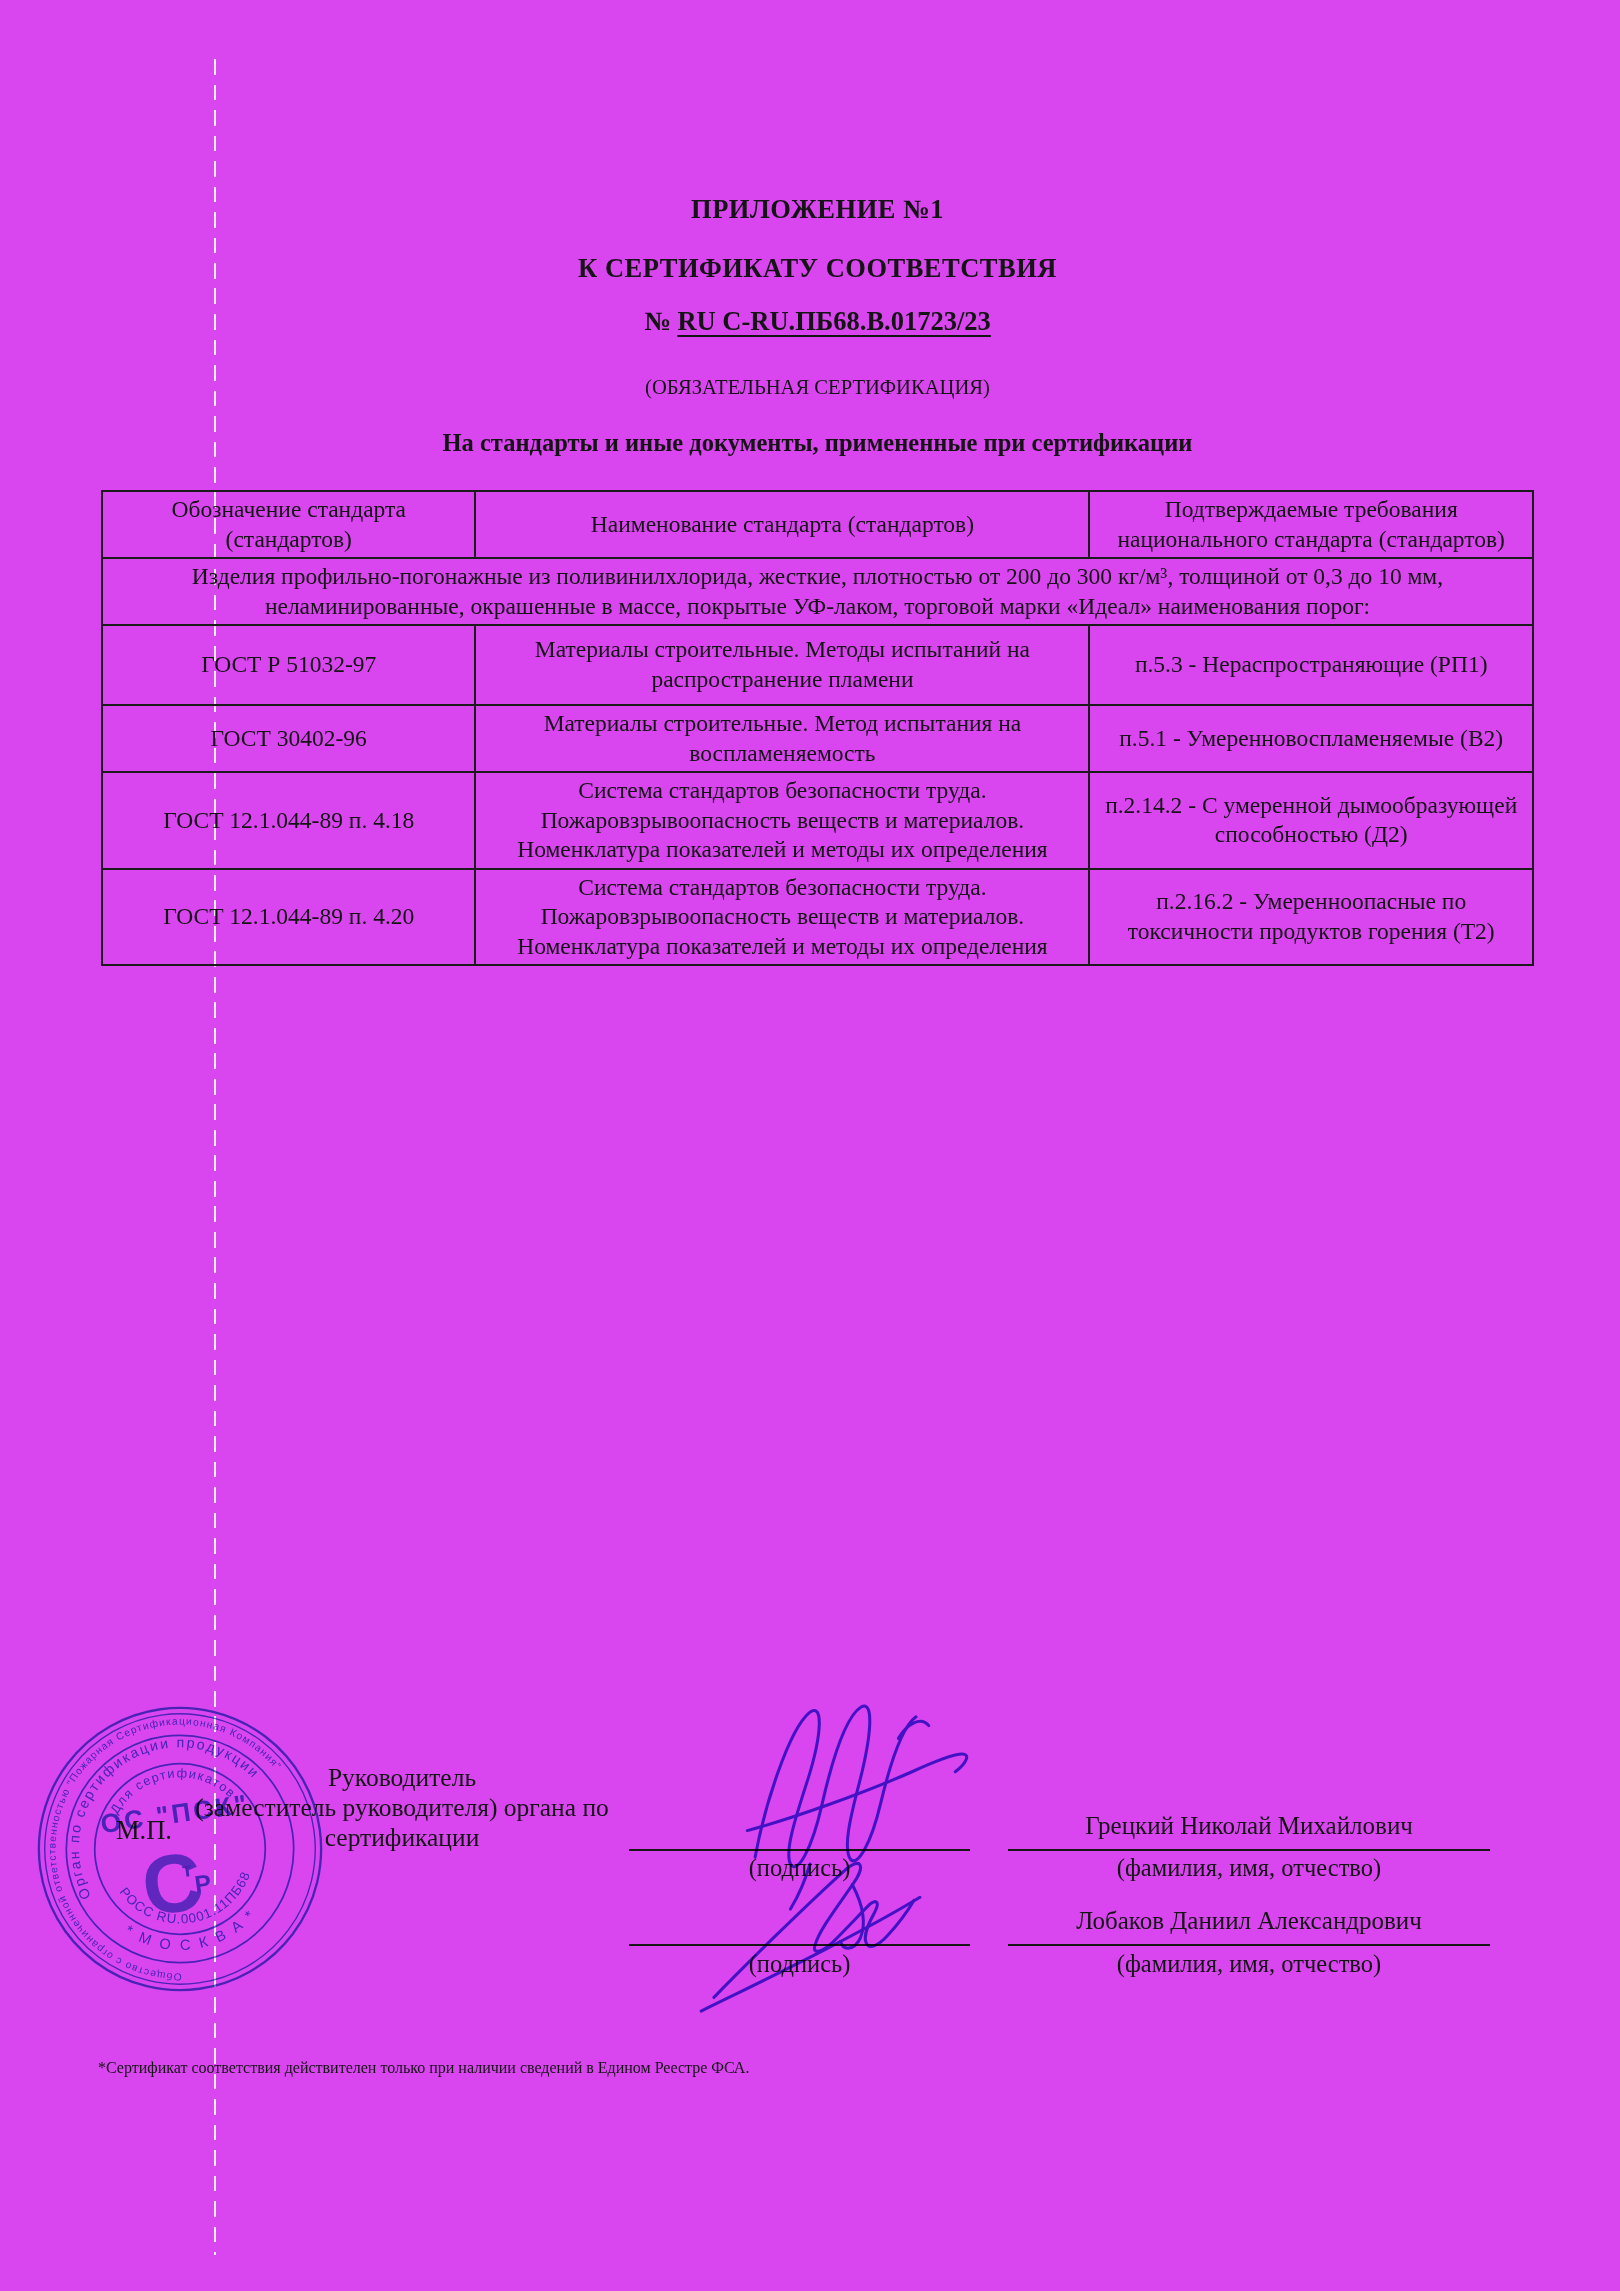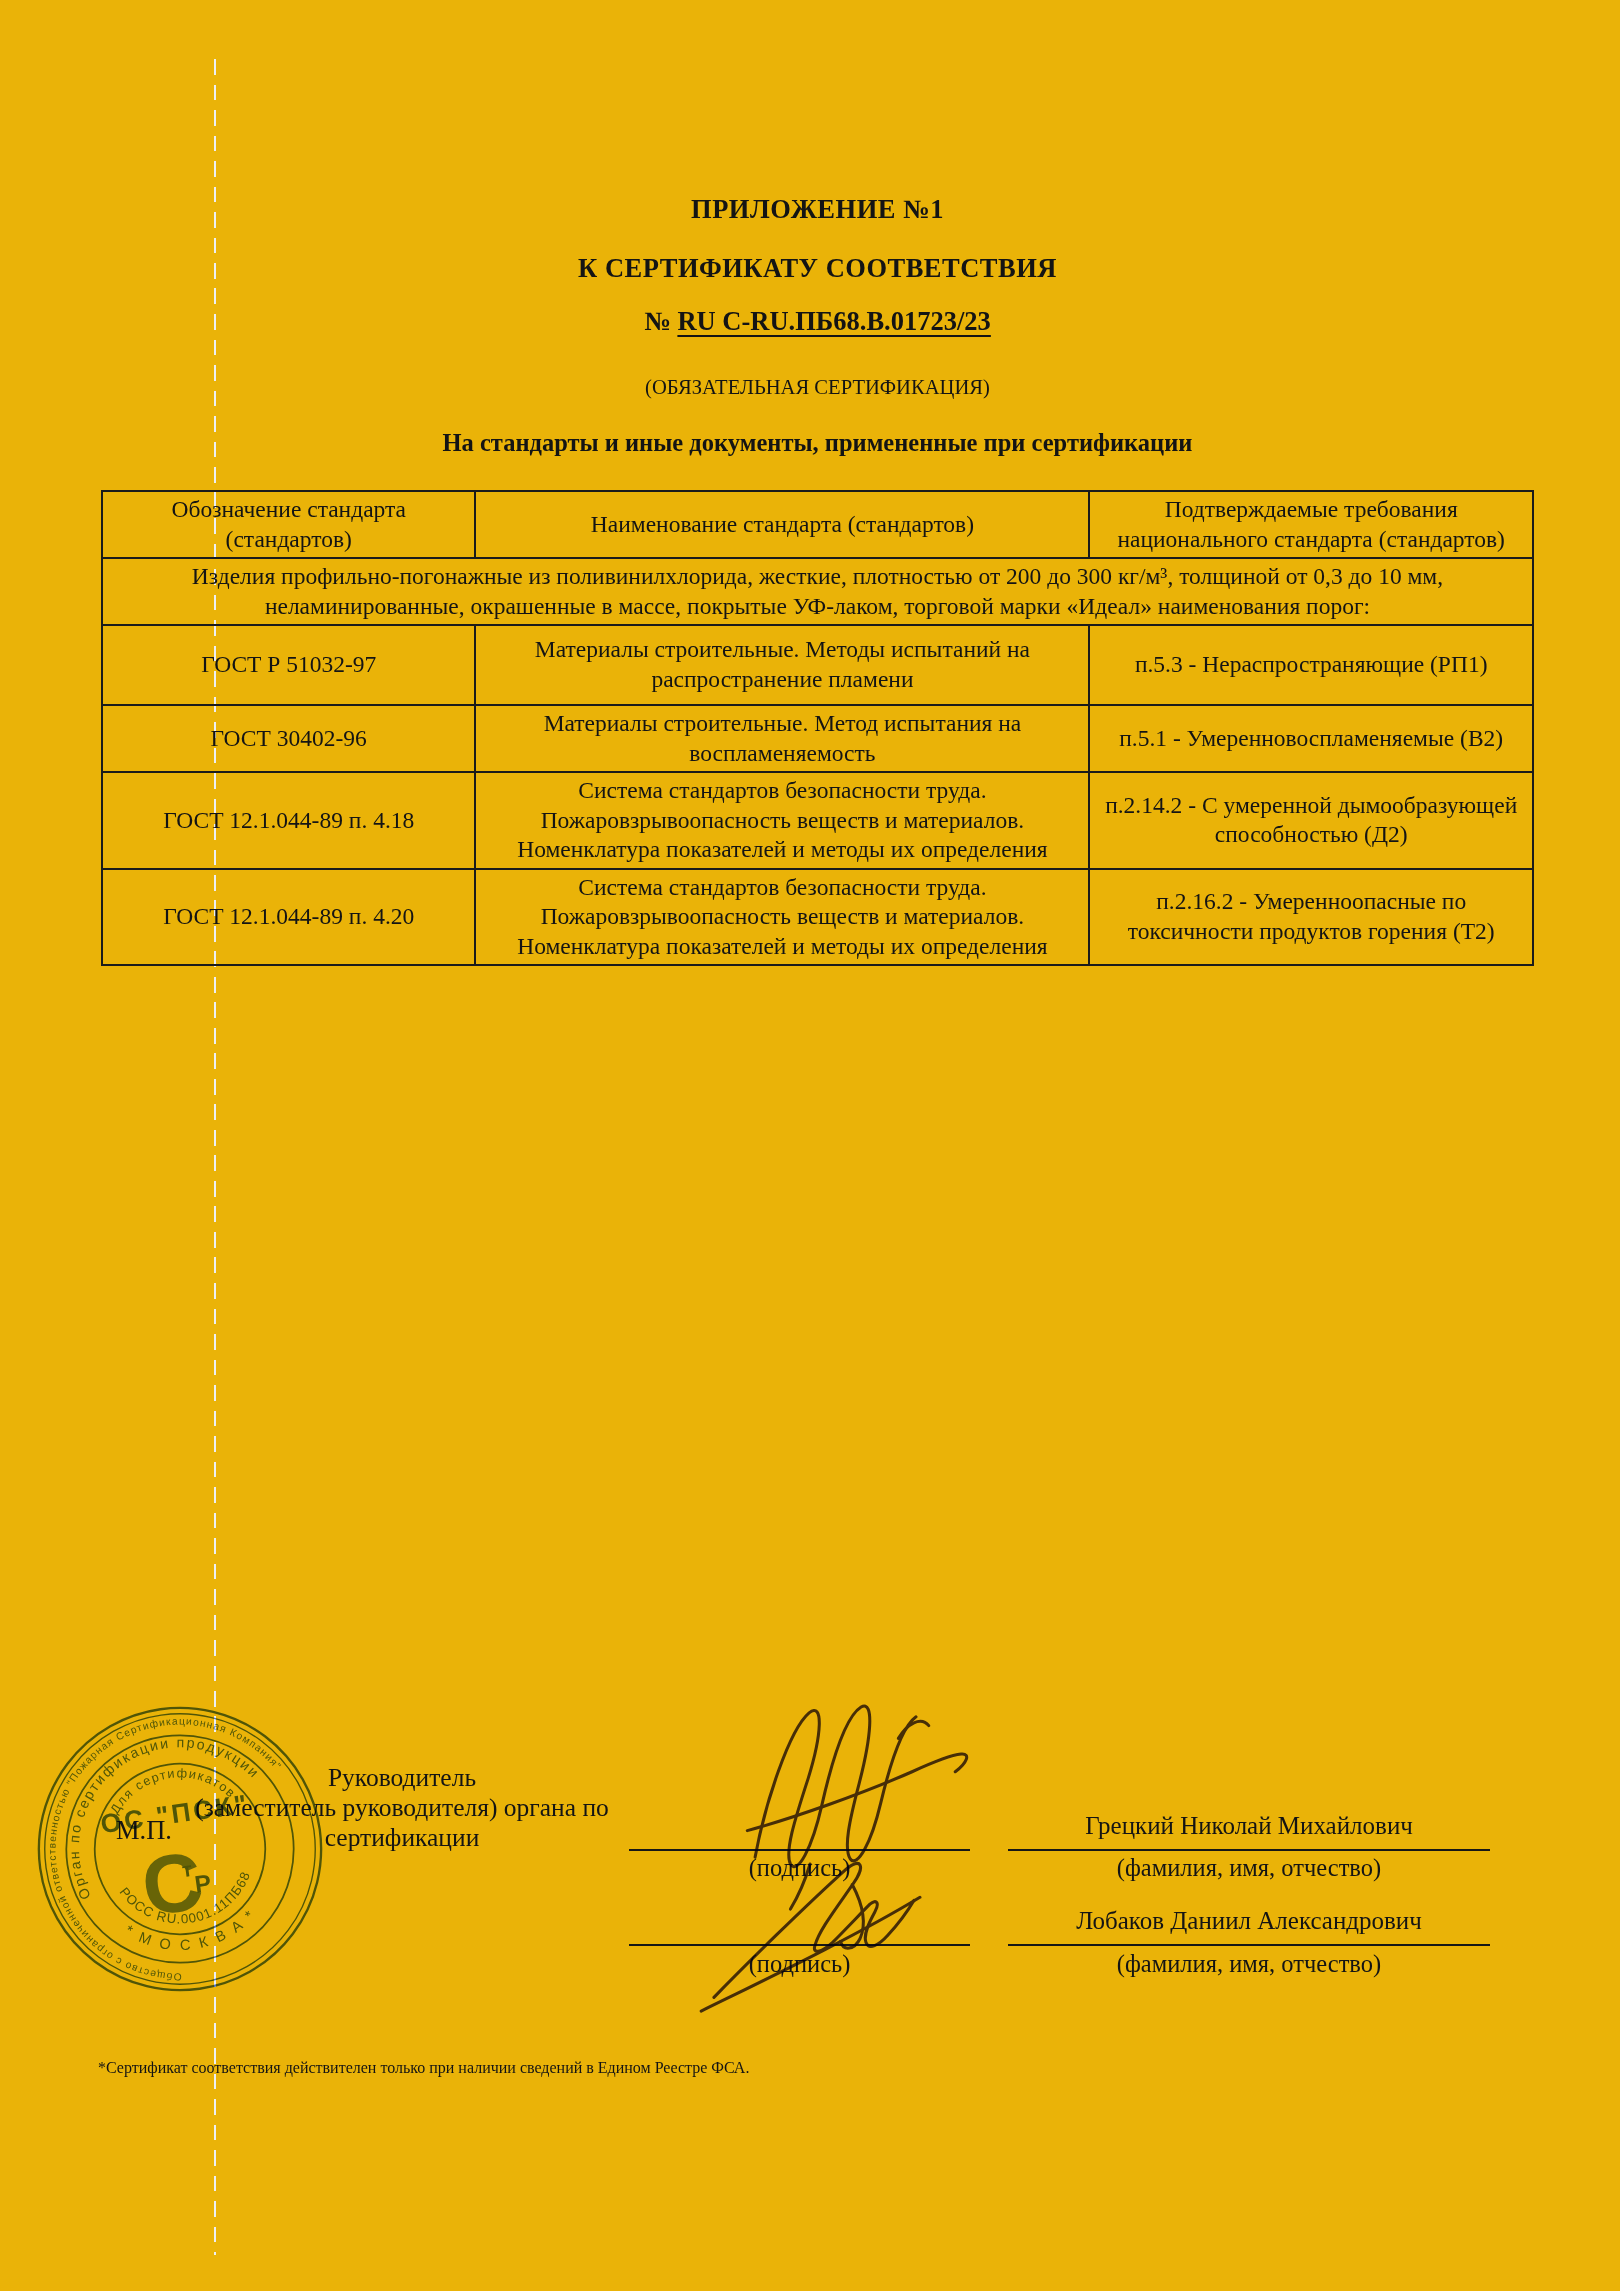--- a/index.html
+++ b/index.html
@@ -1,17 +1,17 @@
 <!DOCTYPE html>
 <html><head>
 <meta charset="utf-8">
 <style>
   html,body{margin:0;padding:0;background:#ffffff;}
   .page{
-    position:relative;width:1620px;height:2292px;background:#eab308;
+    position:relative;width:1620px;height:2292px;background:#d946ef;
     font-family:"Liberation Serif","DejaVu Serif",serif;color:#141414;overflow:hidden;
   }
   .abs{position:absolute;}
   .center-band{left:101px;width:1433px;text-align:center;}
   .title{top:194px;font-size:26.5px;font-weight:bold;letter-spacing:0.5px;}
   .subtitle{top:253px;font-size:26.5px;font-weight:bold;letter-spacing:0.5px;}
   .cert-number{top:306px;font-size:26.5px;font-weight:bold;}
   .cert-number .num{text-decoration:underline;text-decoration-thickness:2px;text-underline-offset:4.9px;}
   .cert-type{top:376px;font-size:20.6px;}
   .section-heading{top:429px;font-size:24.5px;font-weight:bold;}

